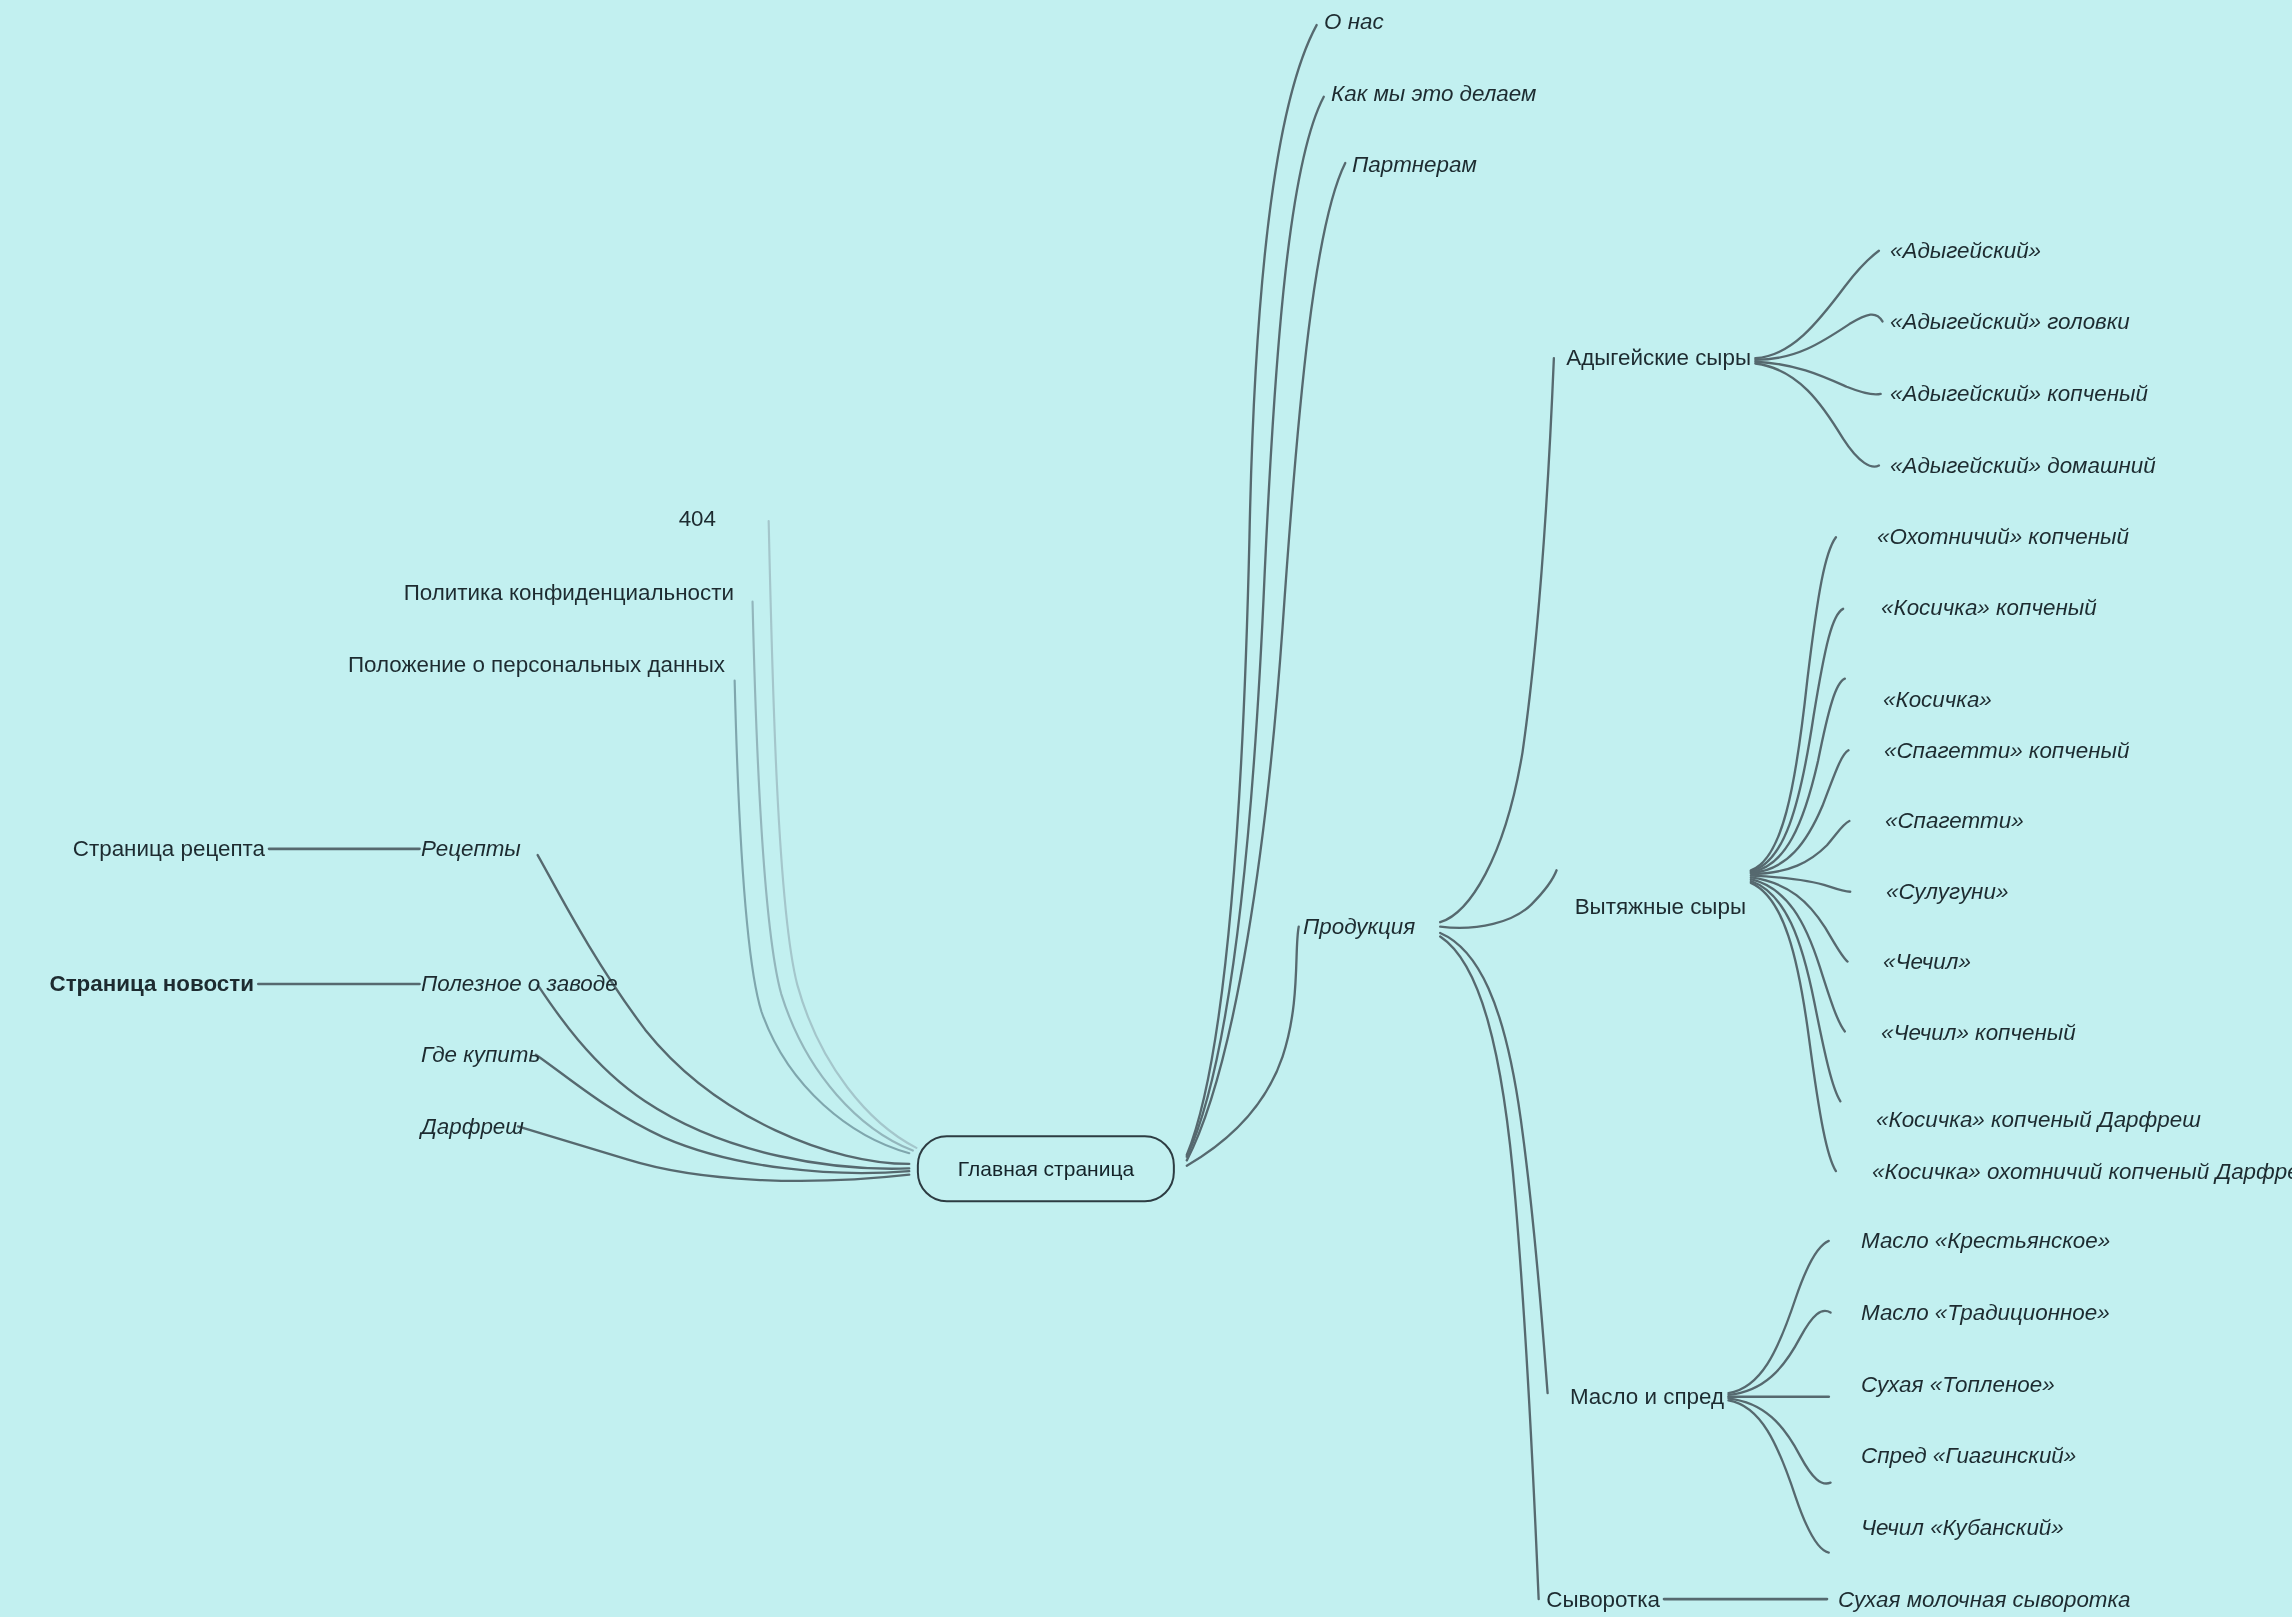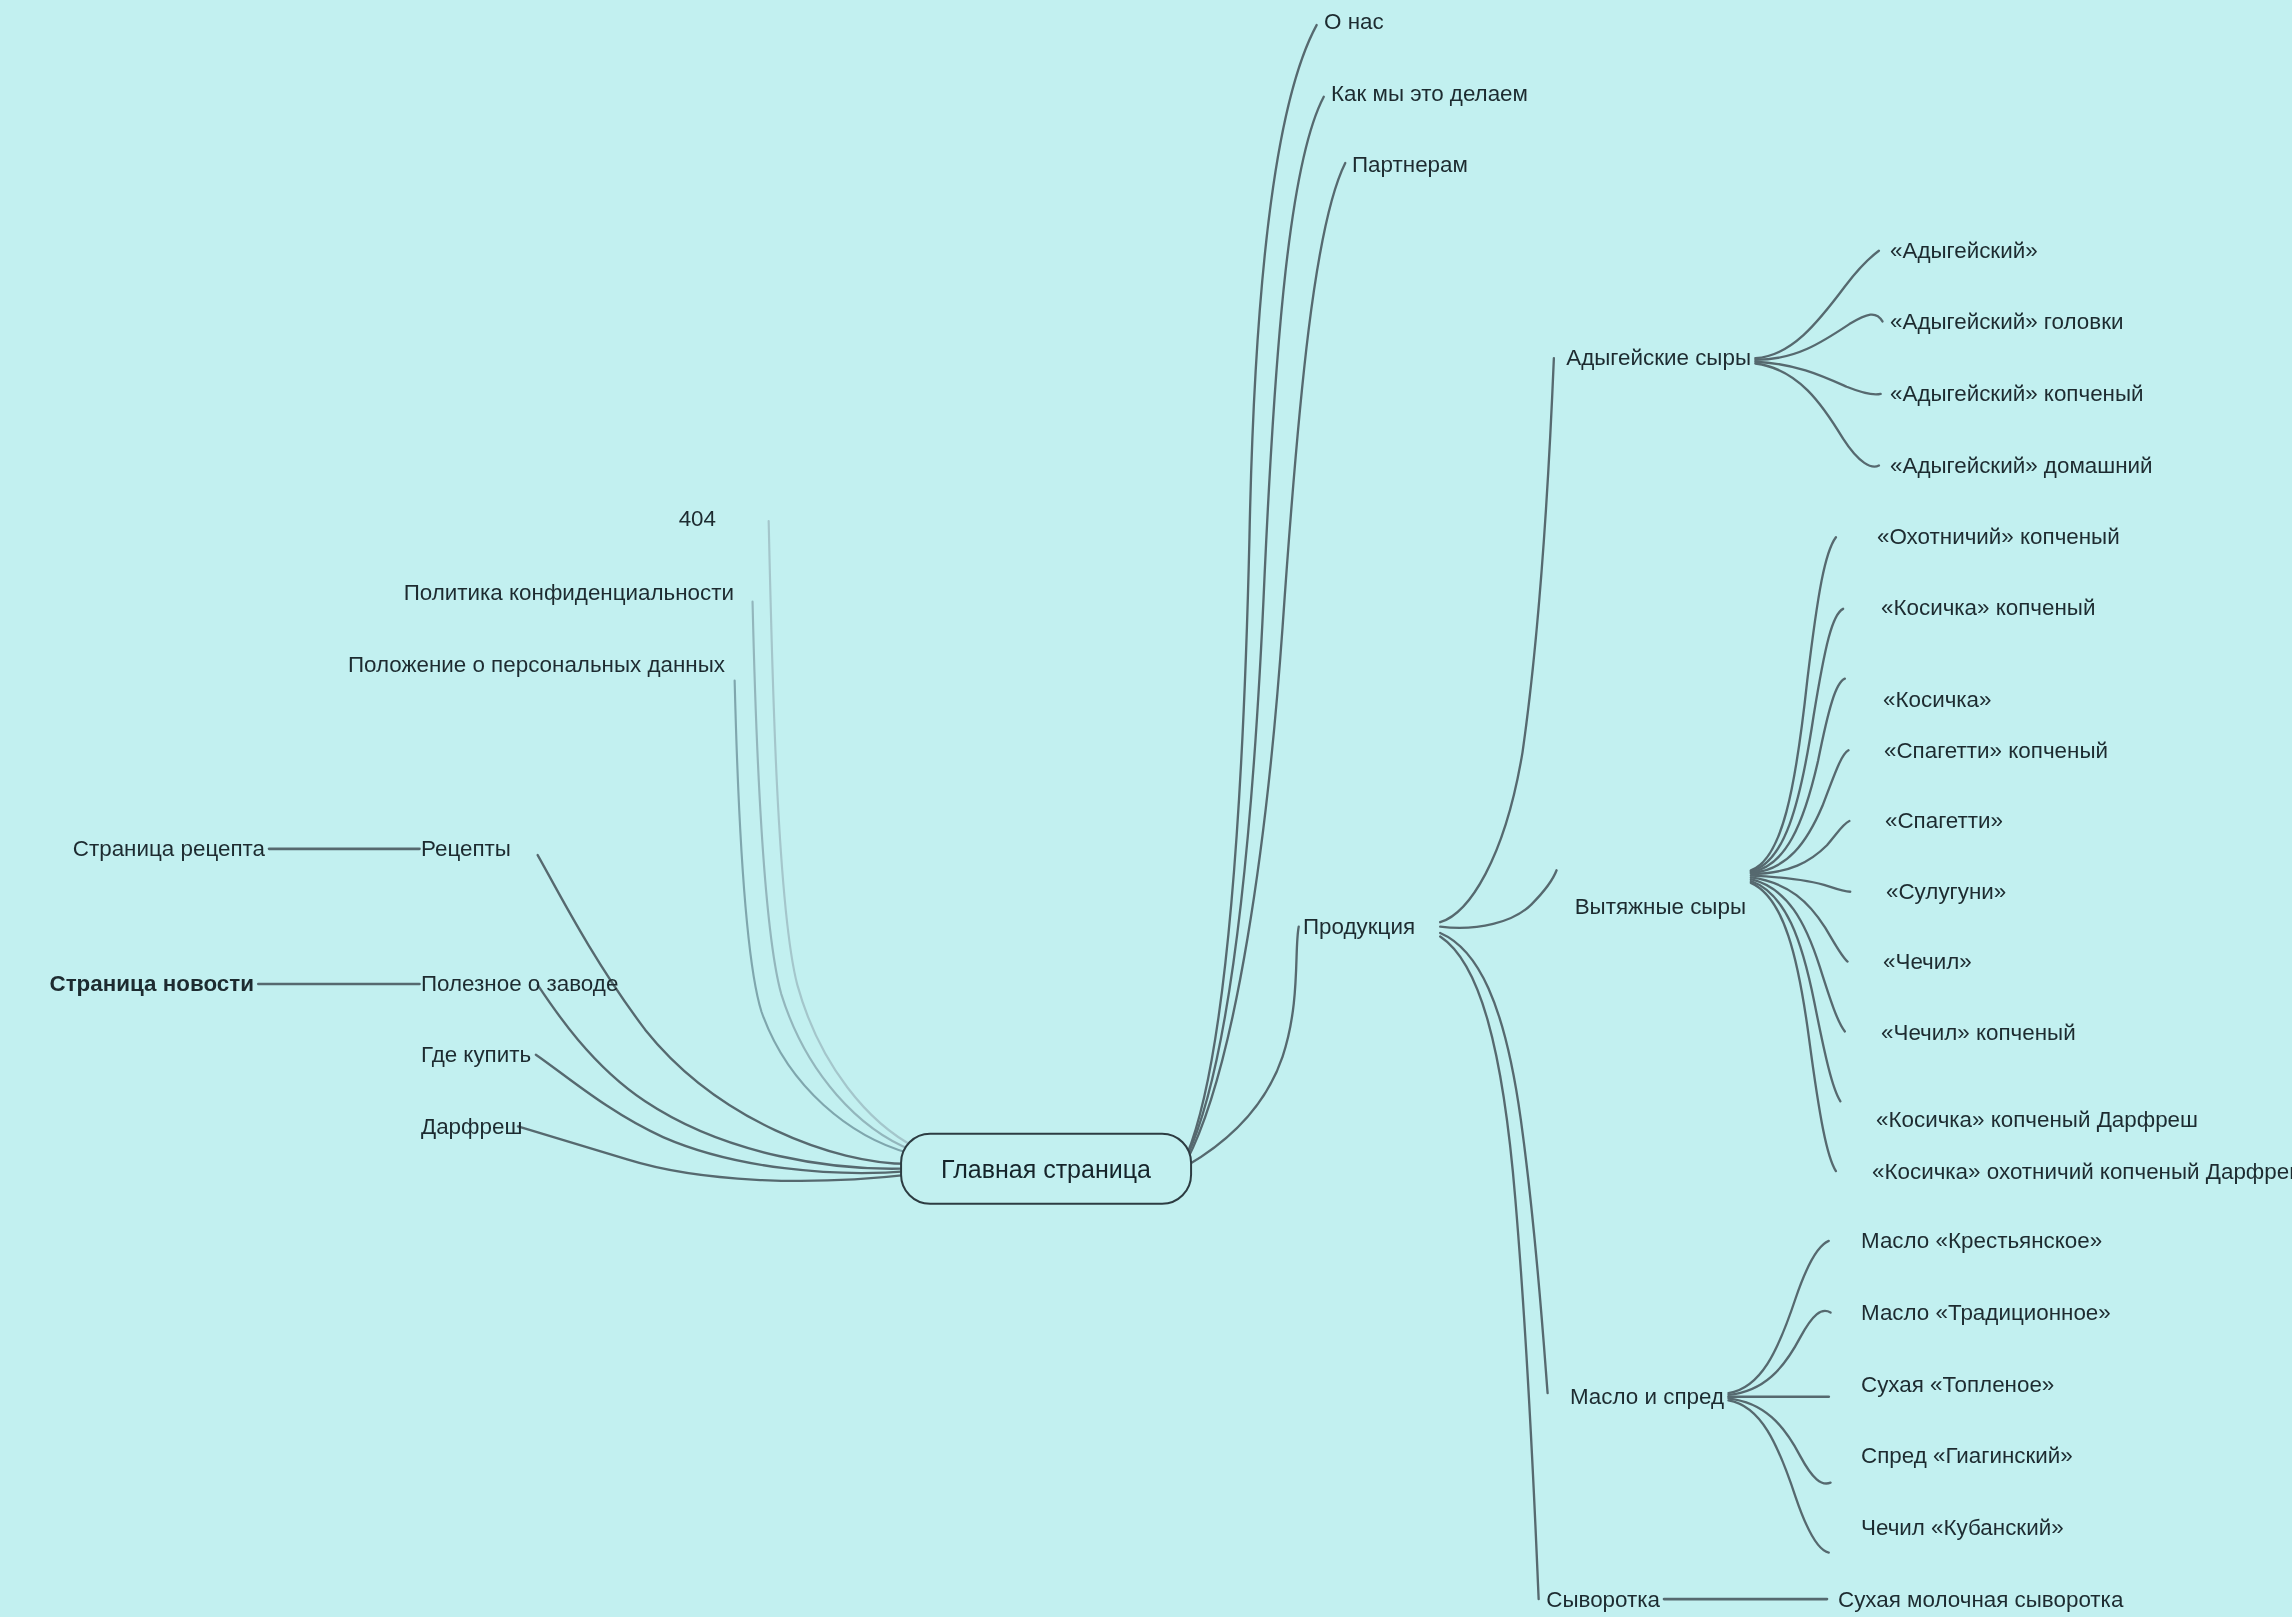--- a/index.html
+++ b/index.html
@@ -25,30 +25,30 @@
     height: 1617px;
   }
   .node {
     position: absolute;
     color: #1d2b30;
     font-size: 22.4px;
     line-height: 1;
     white-space: nowrap;
     transform: translateY(-50%);
   }
-  .node.r { text-align: center; }
+  .node.r { text-align: center; font-style: italic; }
   .node.l { transform: translate(-100%, -50%); text-align: right; }
   .root-node {
     position: absolute;
     transform: translate(-50%, -50%);
     border: 2.2px solid #2d3c42;
     border-radius: 30px;
     background: #c2f0f0;
     color: #15242a;
-    font-size: 25px;
+    font-size: 21px;
     padding: 19.7px 39px;
     white-space: nowrap;
     box-sizing: border-box;
   }
 </style>
 </head>
 <body>
 
 <div id="mindmap">
 

